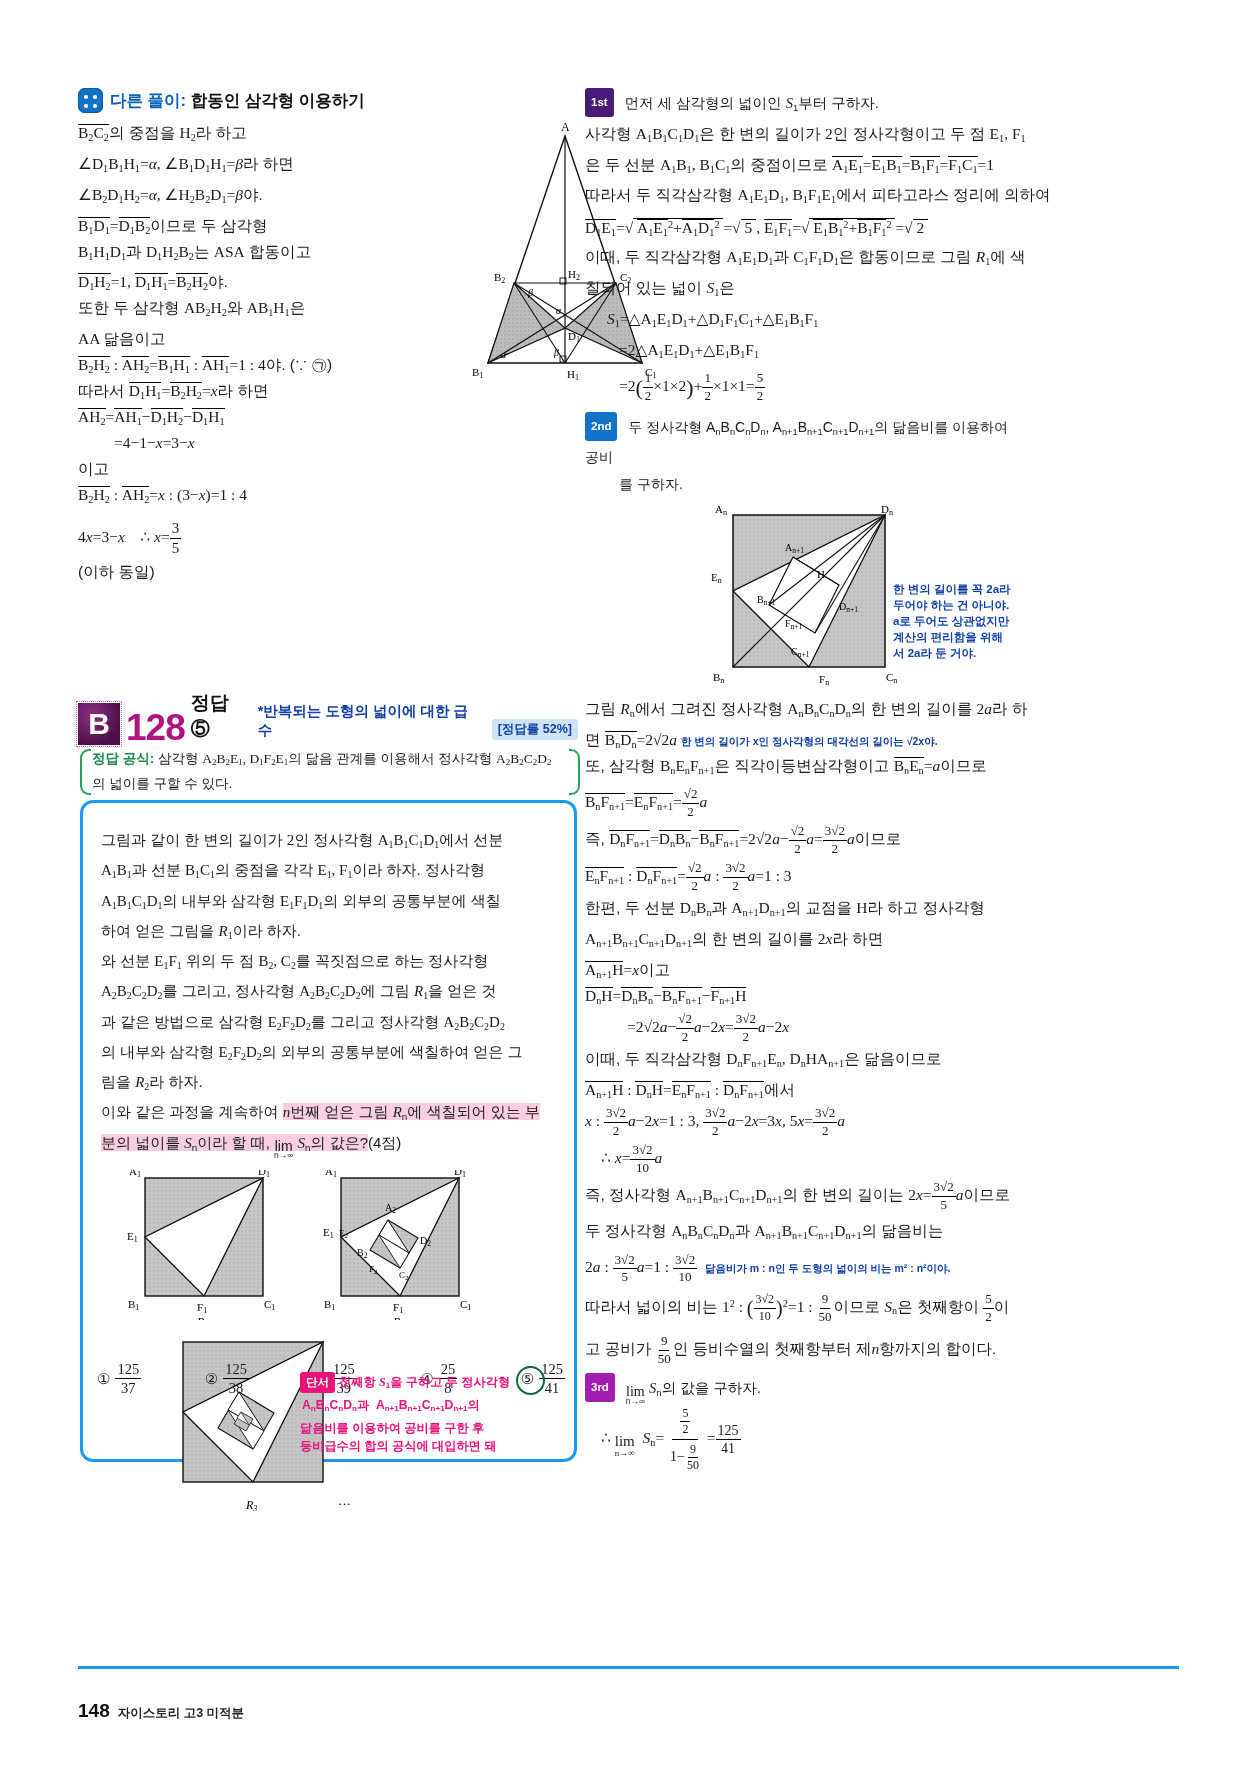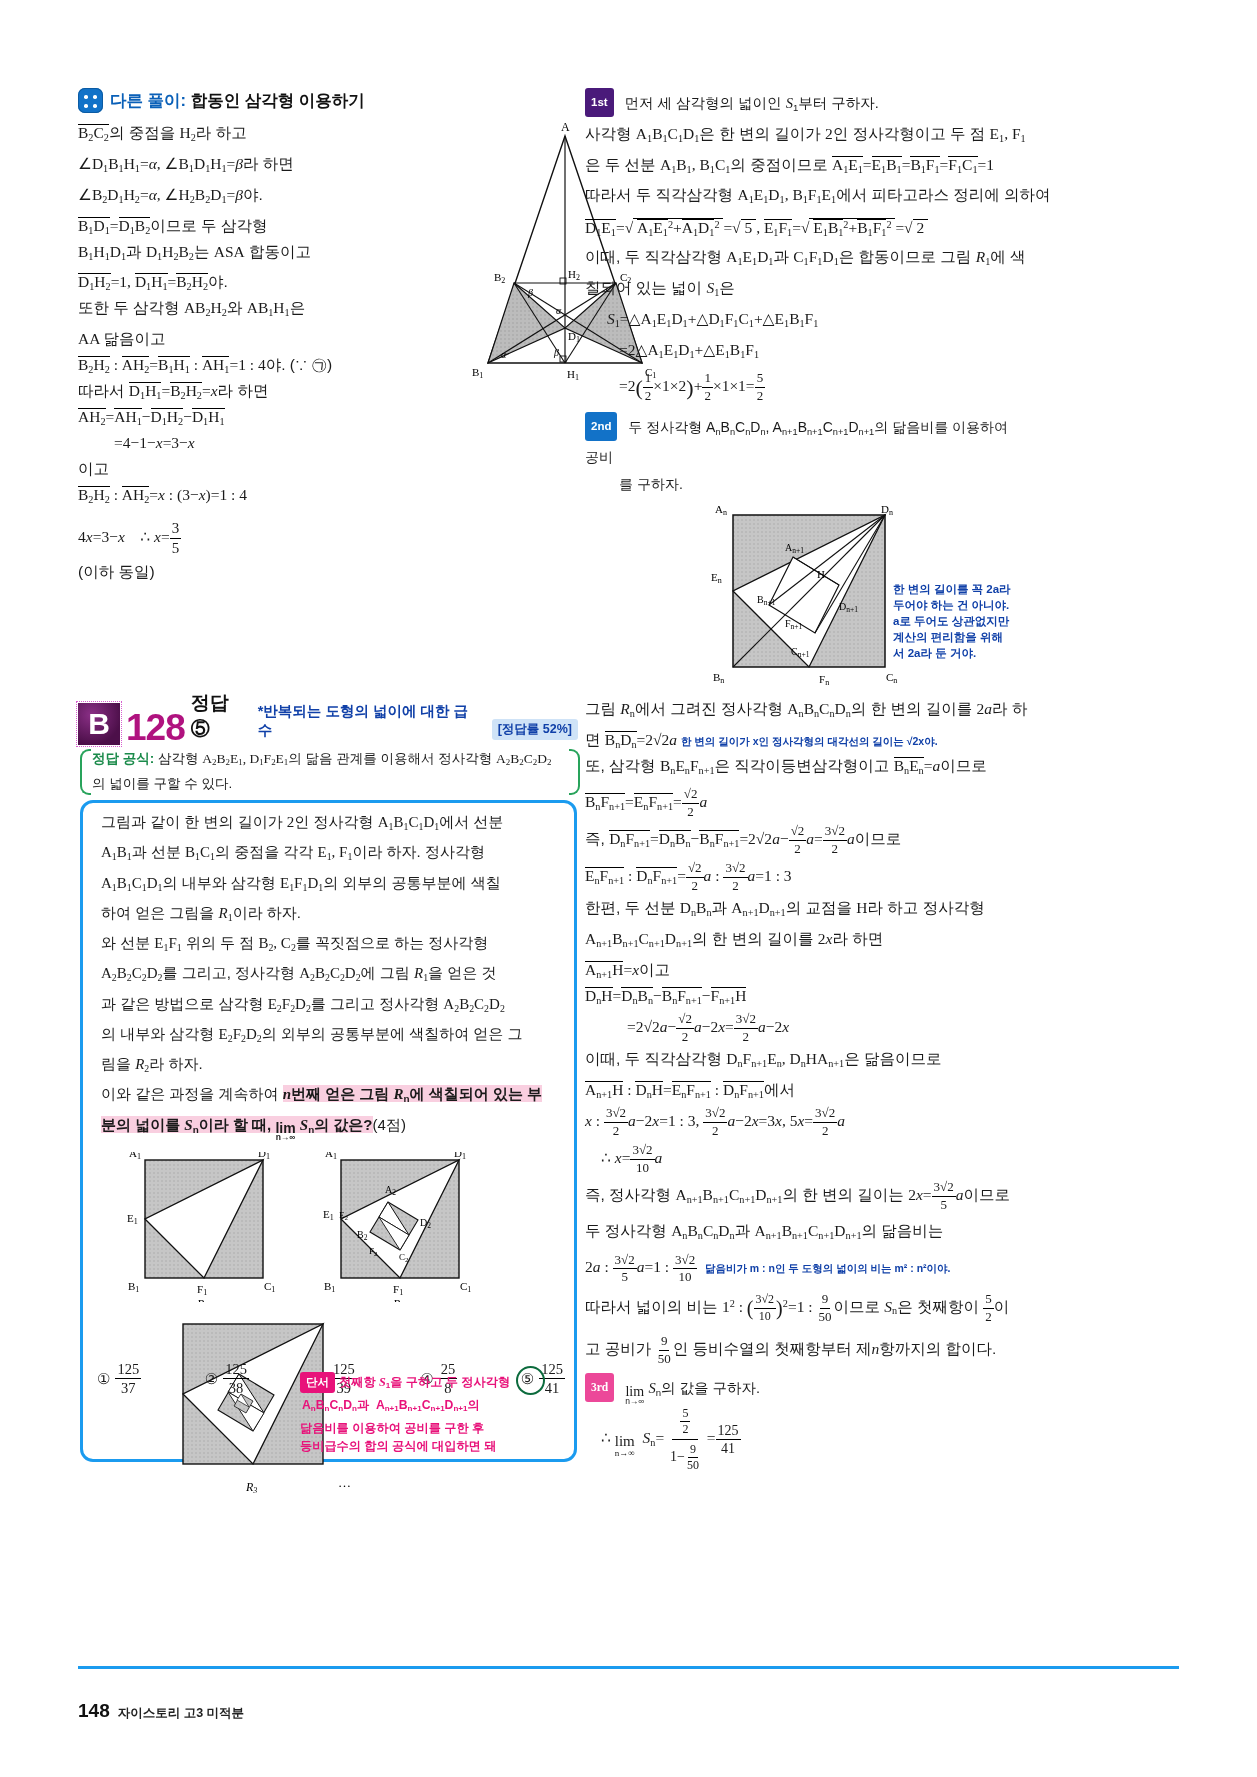--- a/index.html
+++ b/index.html
@@ -76,24 +76,24 @@
   .tip-box::after{
     content:""; position:absolute; right:0; top:1px; width:9px; height:42px;
     border:2px solid #28a35b; border-left:none; border-radius:0 9px 9px 0;
   }
   .tip-label { color:#1a8a4a; font-weight:bold; }
 
   
   .prob-box {
     position:absolute; left:80px; top:800px; width:497px; height:662px;
     border:3px solid #1b9bef; border-radius:13px; background:#fff;
-    padding:6px 18px 10px 18px;
+    padding:24px 18px 10px 18px;
   }
   .pb-line { font-size:15px; line-height:25.5px; white-space:nowrap; }
-  .hl { background:#f9cfe0;font-weight:bold; }
+  .hl { background:#f9cfe0; }
 
   
   .figrow { position:relative; height:150px; margin-top:4px; }
 
   
   .clue { position:absolute; left:300px; top:1372px; width:235px;
           font-family:"Liberation Sans", sans-serif; font-size:12.2px;
           line-height:18.5px; color:#e8127a; font-weight:bold; }
   .clue-tag { display:inline-block; background:#e8127a; color:#fff; font-size:11.5px;
               font-weight:bold; padding:1px 6px; border-radius:3px; margin-right:4px; }
@@ -111,21 +111,21 @@
     content:""; position:absolute; left:-5px; top:-4px; width:25px; height:25px;
     border:2.2px solid #0c6b3d; border-radius:50%;
   }
 
   
   .step { display:inline-block; color:#fff; font-family:"Liberation Sans", sans-serif;
           font-weight:bold; font-size:11.5px; padding:2px 6px; border-radius:3px;
           margin-right:7px; vertical-align:2px;text-align:center; }
   .step.s1 { background:#4a1a7a; }
   .step.s2 { background:#1272c8; }
-  .step.s3 { background:#ec4899;font-family:Liberation Serif, serif; }
+  .step.s3 { background:#a21caf; }
 
   
   .rfig { position:relative; margin:6px 0 4px 0; }
   .blue-note { color:#1040a8; font-family:"Liberation Sans", sans-serif;
                font-size:11.5px; line-height:16px; font-weight:bold; }
   .blue-note-sm { color:#1040a8; font-family:"Liberation Sans", sans-serif;
                font-size:10.5px; line-height:14px; font-weight:bold; }
 
   
   .footer { position:absolute; left:78px; bottom:55px; display:flex; align-items:baseline; gap:8px; }

